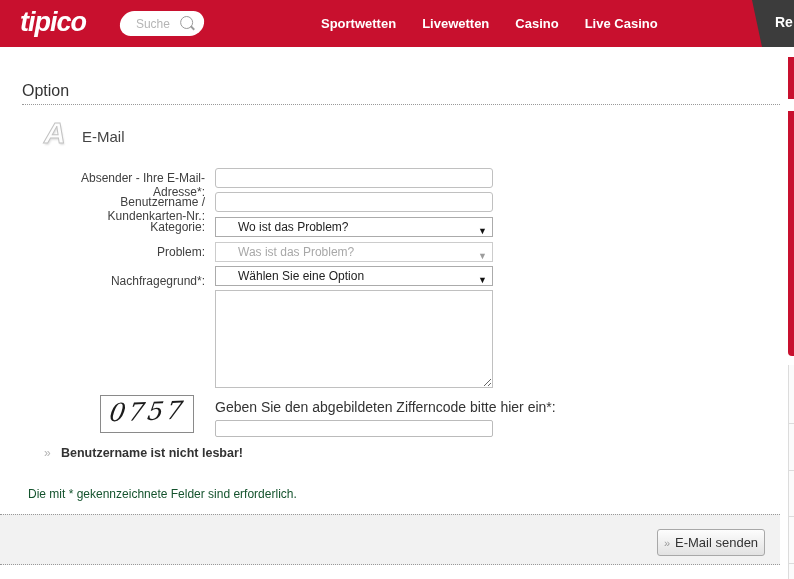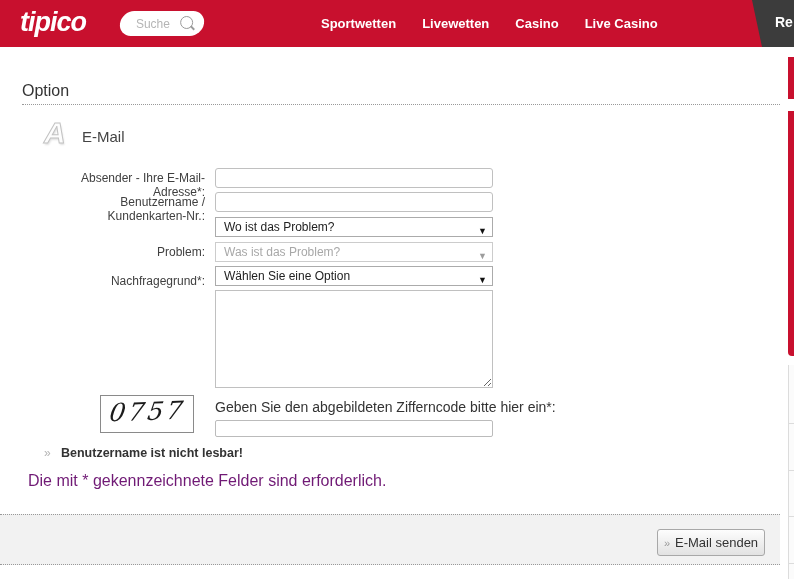--- a/index.html
+++ b/index.html
@@ -29,36 +29,36 @@
   #title-rule { left:22px; top:104px; width:758px; height:1px; border-bottom:1px dotted #999; }
   #email-icon { left:44px; top:116px; font-size:30px; font-weight:bold; font-style:italic;
                 color:#fdfdfd; -webkit-text-stroke:1px #c2c2c2; text-shadow:1px 2px 2px rgba(0,0,0,0.12); }
   #section-title { left:82px; top:128px; font-size:15px; color:#444; }
 
   
   .flabel { left:0; width:205px; text-align:right; font-size:12px; color:#404040;padding-left:44px; }
   .tinput { left:215px; width:278px; height:20px; border:1px solid #c0c0c0; border-radius:3px; background:#fff;
             font-size:12px; padding:0 6px; color:#222; font-family:"Liberation Sans", sans-serif; }
   .fselect { left:215px; width:278px; height:20px; border:1px solid #ababab; background:#fff; font-size:12px;
-             line-height:18px; padding-left:8px; color:#222; cursor:pointer; }
+             line-height:18px; padding-left:22px; color:#222; cursor:pointer; }
   .fselect .arrow { position:absolute; right:5px; top:4px; font-size:9px; color:#111; }
   .fselect.disabled { border-color:#ccc; color:#a8a8a8; cursor:default; }
   .fselect.disabled .arrow { color:#9d9d9d; }
   #message-textarea { left:215px; top:290px; width:278px; height:98px; border:1px solid #c0c0c0; background:#fff;
             font-size:12px; padding:4px 6px; resize:both; font-family:"Liberation Sans", sans-serif; }
   #captcha-box { left:100px; top:395px; width:94px; height:38px; background:#fff; border:1px solid #8a8a8a; }
   #captcha-code { left:9px; top:1px; font-family:"DejaVu Serif", serif; font-style:italic; font-size:25px;
                   color:#1b1b1b; letter-spacing:3px; transform:skewX(-10deg) rotate(-2deg); }
   #captcha-prompt { left:215px; top:399px; font-size:14px; color:#333; white-space:nowrap; }
   #captcha-input { left:215px; top:420px; width:278px; height:17px; border:1px solid #bbb; border-radius:2px;
                    font-size:12px; padding:0 5px; font-family:"Liberation Sans", sans-serif; }
   .chevrons-icon { color:#b5b5b5; font-size:12px; }
   #captcha-link-icon { left:44px; top:446px; }
   #captcha-link { left:61px; top:446px; font-size:12.5px; font-weight:bold; color:#333; cursor:pointer; }
-  #required-note { left:28px; top:472px; font-size:16px; color:#701a75; }
+  #required-note { left:28px; top:487px; font-size:12px; color:#14532d; }
 
   
   #footer-band { left:0; top:514px; width:780px; height:51px; background:#f2f2f2;
                  border-top:1px dotted #999; border-bottom:1px dotted #999; }
   #send-button { left:657px; top:529px; width:108px; height:27px; border:1px solid #a8a8a8; border-radius:3px;
                  background:linear-gradient(#fdfdfd, #e2e2e2); font-size:13px; color:#333;
                  display:flex; align-items:center; justify-content:center; gap:5px; cursor:pointer;
                  font-family:"Liberation Sans", sans-serif; }
   #send-button .chevrons-icon { color:#9a9a9a; font-size:11px; }
 </style>
@@ -98,20 +98,21 @@
 
   <div id="email-icon" class="abs">A</div>
   <div id="section-title" class="abs">E-Mail</div>
 
   <div class="abs flabel" style="top:171px;">Absender - Ihre E-Mail-Adresse*:</div>
   <input class="abs tinput" style="top: 168px;" value="">
 
   <div class="abs flabel" style="top:195px;">Benutzername / Kundenkarten-Nr.:</div>
   <input class="abs tinput" style="top: 192px;" value="">
 
+  <div class="abs flabel" style="top:220px;">Kategorie:</div>
   <div class="abs fselect" style="top:217px;">
     <span>Wo ist das Problem?</span>
     <span class="arrow">▼</span>
   </div>
 
   <div class="abs flabel" style="top:245px;">Problem:</div>
   <div class="abs fselect disabled" style="top:242px;">
     <span>Was ist das Problem?</span>
     <span class="arrow">▼</span>
   </div>

